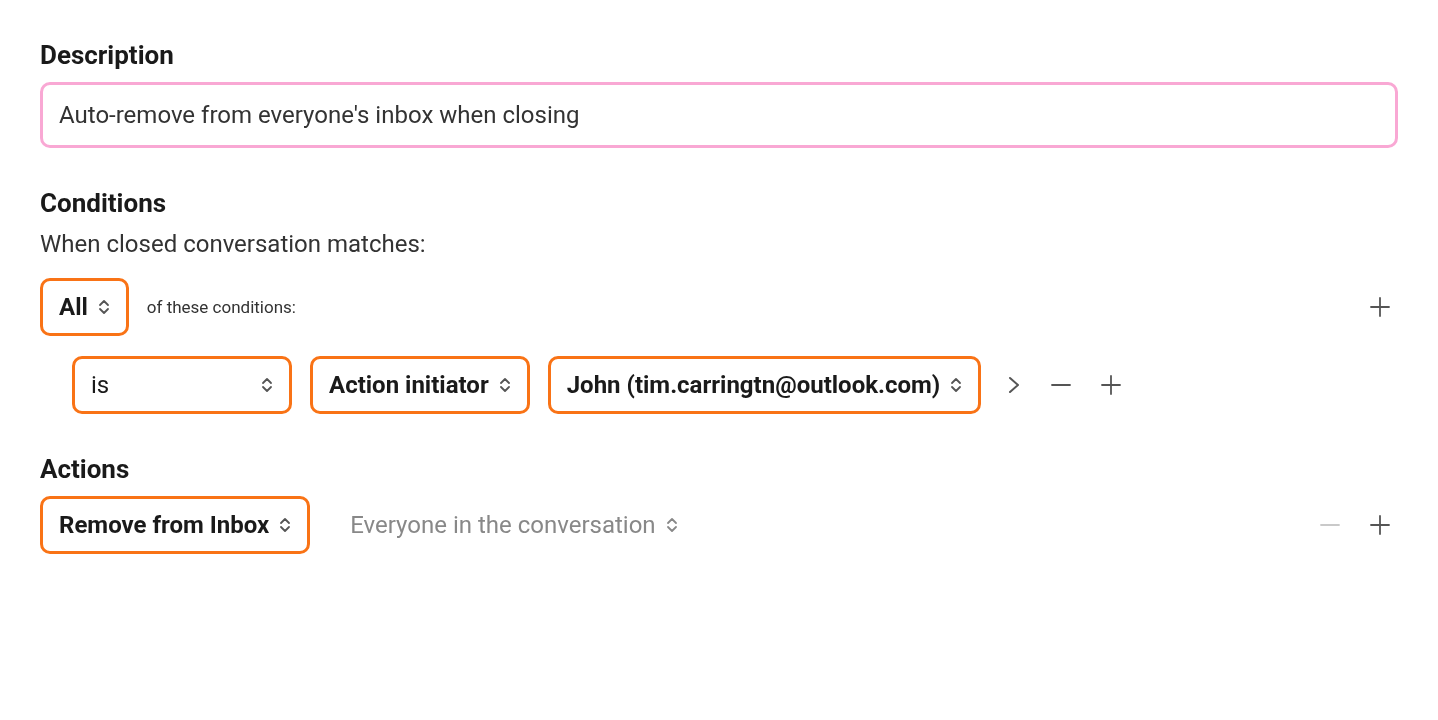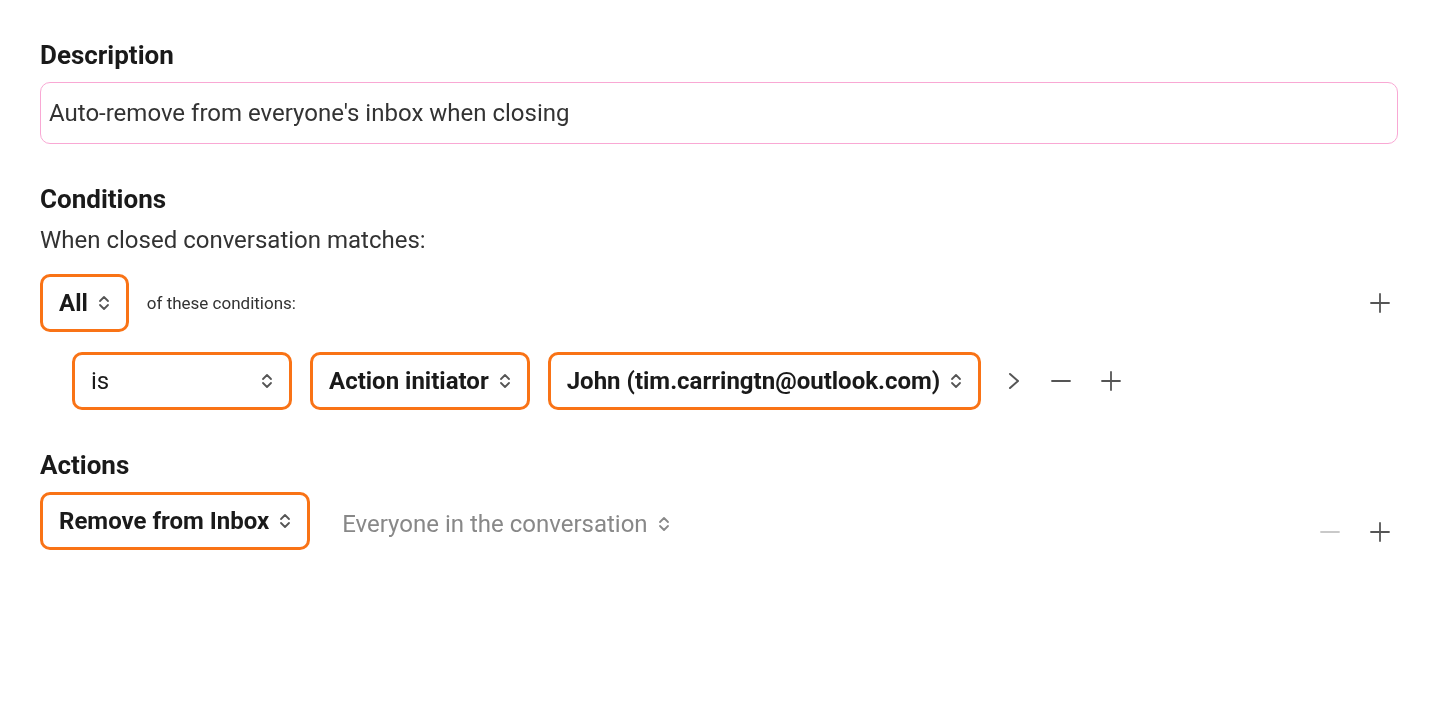--- a/index.html
+++ b/index.html
@@ -18,23 +18,23 @@
       margin-bottom: 40px;
     }
     .section-title {
       font-size: 26px;
       font-weight: 700;
       margin-bottom: 12px;
       color: #1a1a1a;
     }
     .text-input {
       width: 100%;
-      padding: 16px 8px;
-      font-size: 24px;
-      border: 1px solid #f9a8d4;
+      padding: 16px 16px;
+      font-size: 24px;
+      border: 3px solid #f9a8d4;
       border-radius: 10px;
       outline: none;
       color: #333;
       font-family: inherit;
     }
     .subtext {
       font-size: 24px;
       color: #333;
       margin-bottom: 20px;
       margin-top: 8px;
@@ -67,22 +67,22 @@
       margin-left: 18px;
     }
     .condition-row {
       display: flex;
       align-items: center;
       gap: 18px;
       margin-left: 32px;
     }
     .action-row {
       display: flex;
-      align-items: flex-end;
-      gap: 24px;
+      align-items: center;
+      gap: 32px;
     }
     .icon-btn {
       background: none;
       border: none;
       cursor: pointer;
       padding: 6px;
       display: inline-flex;
       align-items: center;
       justify-content: center;
       color: #555;

